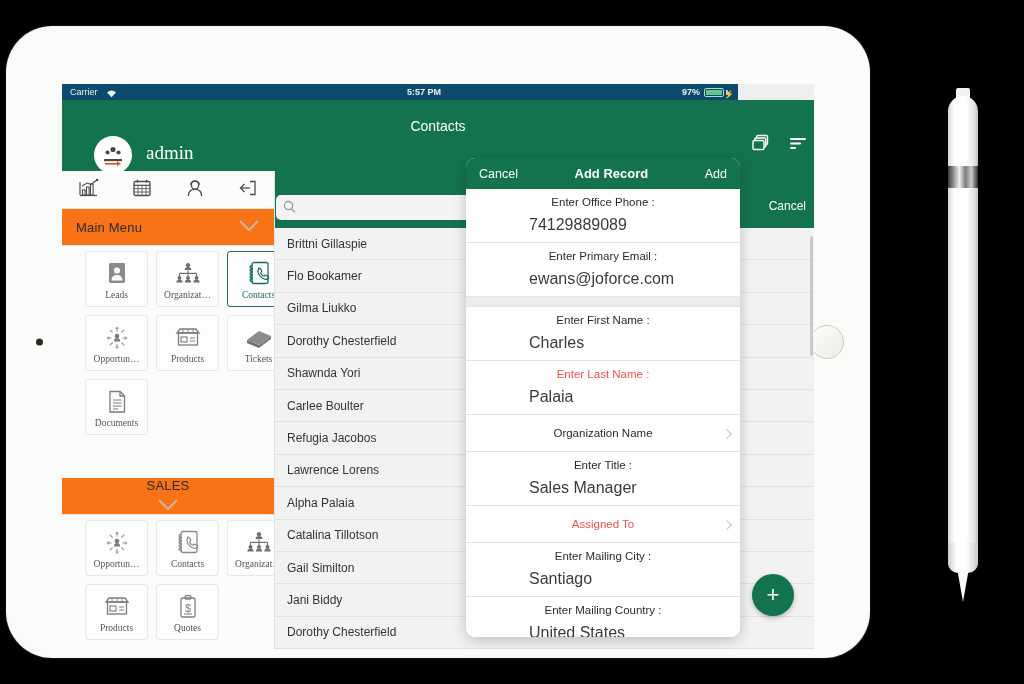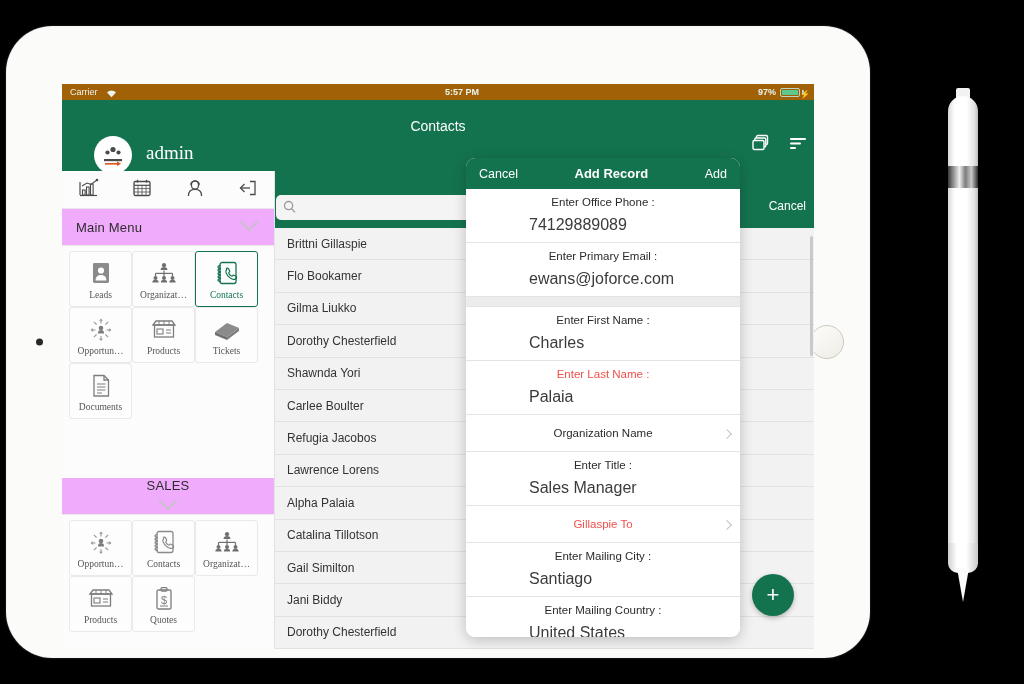--- a/index.html
+++ b/index.html
@@ -38,22 +38,22 @@
 
   
   .screen {
     position: absolute; left: 56px; top: 58px;
     width: 752px; height: 565px;
     background: #efefef; overflow: hidden;
   }
 
   
   .status-bar {
-    position: absolute; left: 0; top: 0; width: 752px; height: 16px;
-    background: #a16207; color: #eaf4ef;
+    position: absolute; left: 0; top: 0; width: 676px; height: 16px;
+    background: #0c4a6e; color: #eaf4ef;
     font-size: 9px; line-height: 16px;
   }
   .status-carrier { position: absolute; left: 8px; top: 0; }
   .wifi-ico { position: absolute; left: 44px; top: 3px; }
   .status-time { position: absolute; left: 0; right: 0; text-align: center; font-weight: bold; padding-left: 48px; }
   .status-batt-pct { position: absolute; right: 38px; top: 0; font-weight: bold; }
   .batt-shell {
     position: absolute; right: 14px; top: 4px;
     width: 20px; height: 9px; border: 1px solid #b9d6c8; border-radius: 2px;
   }
@@ -118,31 +118,31 @@
     display: flex; align-items: center; justify-content: space-around;
     border-bottom: 1px solid #e8e8e8;
     background: #fcfcfc;
   }
   .side-topnav > div { cursor: pointer; }
 
   .menu-header {
     position: absolute; left: 0; width: 212px; height: 37px;
     display: flex; align-items: center; justify-content: space-between;
     padding: 0 14px; font-size: 13px; color: #2c2c2c;
-    background: #f0abfc; border-bottom: 1px solid #e8e8e8;
+    background: #f97316; border-bottom: 1px solid #e8e8e8;
     cursor: pointer;
   }
   .menu-header.mm { top: 38px; }
   .menu-header.mk { top: 270px; }
   .menu-header.sl { top: 307px; flex-direction: column; }
   .menu-header .lbl { letter-spacing: .2px; }
 
   .tile-grid {
-    position: absolute; left: 0; width: 212px;
-    display: flex; flex-wrap: wrap; gap: 0;
+    position: absolute; left: 16px; width: 212px;
+    display: flex; flex-wrap: wrap; gap: 8px;
     padding: 5px 0 0 7px;
   }
   .tile-grid.g1 { top: 75px; }
   .tile-grid.g2 { top: 344px; }
   .tile {
     width: 63px; height: 56px;
     background: #fdfdfd; border: 1px solid #e9e9e9; border-radius: 3px;
     display: flex; flex-direction: column; align-items: center; justify-content: center;
     cursor: pointer;
   }
@@ -634,21 +634,21 @@
           </div>
           <div class="fld picker">
             <div class="f-lbl">Organization Name</div>
             <span class="chev"></span>
           </div>
           <div class="fld">
             <div class="f-lbl">Enter Title :</div>
             <div class="f-val">Sales Manager</div>
           </div>
           <div class="fld picker">
-            <div class="f-lbl req">Gillaspie To</div>
+            <div class="f-lbl req">Assigned To</div>
             <span class="chev"></span>
           </div>
           <div class="fld">
             <div class="f-lbl">Enter Mailing City :</div>
             <div class="f-val">Santiago</div>
           </div>
           <div class="fld">
             <div class="f-lbl">Enter Mailing Country :</div>
             <div class="f-val">United States</div>
           </div>

